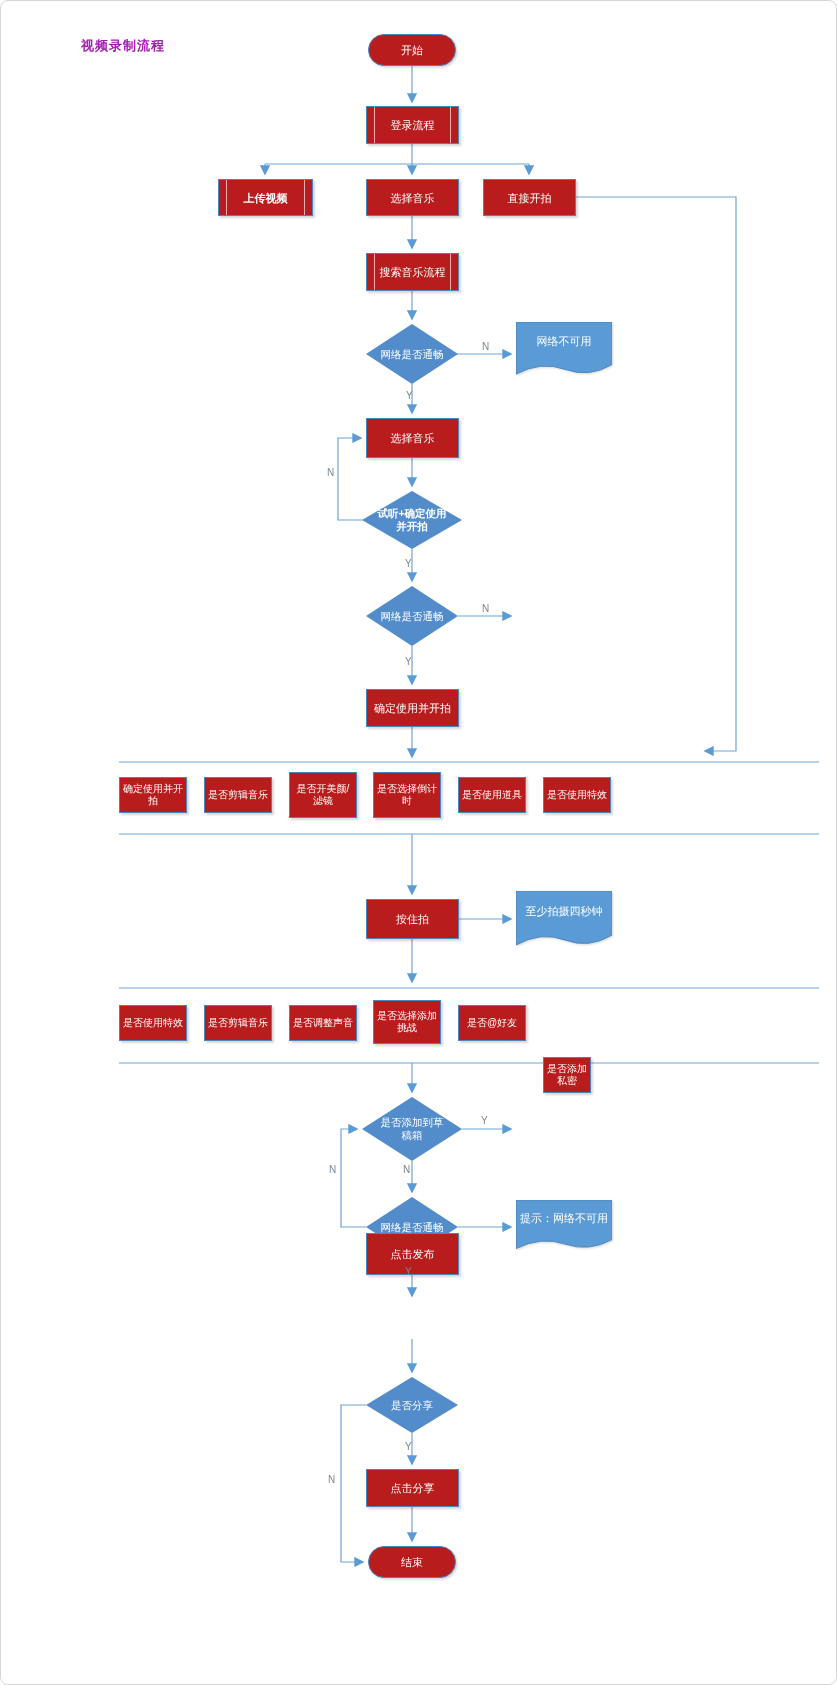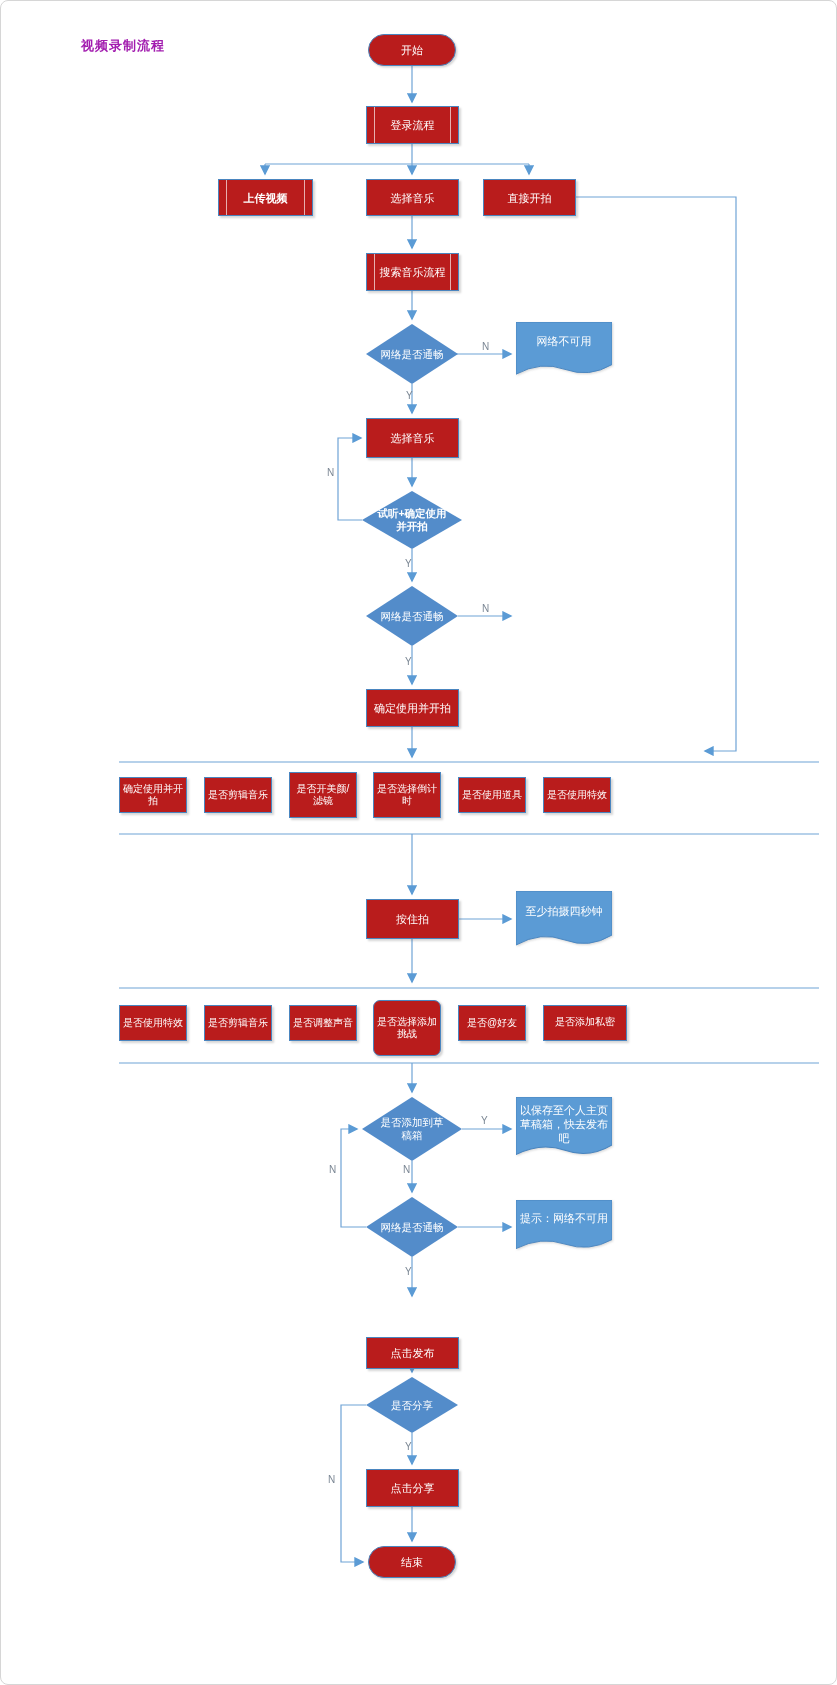--- a/index.html
+++ b/index.html
@@ -152,53 +152,47 @@
 
   <div class="node rect rowbox" style="left:118px;top:1004px;width:68px;height:36px;">
       <span>是否使用特效</span>
     </div>
   <div class="node rect rowbox" style="left:203px;top:1004px;width:68px;height:36px;">
       <span>是否剪辑音乐</span>
     </div>
   <div class="node rect rowbox" style="left:288px;top:1004px;width:68px;height:36px;">
       <span>是否调整声音</span>
     </div>
-  <div class="node rect rowbox" style="left:372px;top:999px;width:68px;height:56px;border-radius:7px;">
+  <div class="node rect rowbox" style="left:372px;top:999px;width:68px;height:44px;">
       <span>是否选择添加挑战</span>
     </div>
   <div class="node rect rowbox" style="left:457px;top:1004px;width:68px;height:36px;">
       <span>是否@好友</span>
     </div>
-  <div class="node rect rowbox" style="left:542px;top:1004px;width:84px;height:36px;font-family:Liberation Mono, monospace;">
+  <div class="node rect rowbox" style="left:542px;top:1056px;width:48px;height:36px;">
       <span>是否添加私密</span>
     </div>
 
   <div class="node diamond" style="left:361px;top:1096px;width:100px;height:64px;">
     <div class="dshape"></div>
     <div class="dlabel" style="width:70px;">是否添加到草稿箱</div>
-  </div>
-  <div class="node doc" style="left:515px;top:1096px;width:96px;height:64px;">
-    <svg viewBox="0 0 100 60" preserveAspectRatio="none">
-        <path d="M0,0 H100 V45 Q76,58 51,50 Q26,42 0,54 Z" fill="#5B9BD5" stroke="#4a85bf" stroke-width="1"></path>
-      </svg>
-    <div class="dlabel" style="padding-top:6px;">以保存至个人主页草稿箱，快去发布吧</div>
   </div>
 
   <div class="node diamond" style="left:365px;top:1196px;width:92px;height:60px;">
     <div class="dshape"></div>
     <div class="dlabel">网络是否通畅</div>
   </div>
   <div class="node doc" style="left:515px;top:1199px;width:96px;height:54px;">
     <svg viewBox="0 0 100 60" preserveAspectRatio="none">
         <path d="M0,0 H100 V44 Q76,58 51,49 Q26,40 0,54 Z" fill="#5B9BD5" stroke="#4a85bf" stroke-width="1"></path>
       </svg>
     <div class="dlabel" style="padding-top:11px;">提示：网络不可用</div>
   </div>
 
-  <div class="node rect" style="left:365px;top:1336px;width:93px;height:32px;">
+  <div class="node rect" style="left:365px;top:1232px;width:93px;height:42px;">
       <span>点击发布</span>
     </div>
 
   <div class="node diamond" style="left:365px;top:1376px;width:92px;height:56px;">
     <div class="dshape"></div>
     <div class="dlabel">是否分享</div>
   </div>
 
   <div class="node rect" style="left:365px;top:1468px;width:93px;height:38px;">
       <span>点击分享</span>

